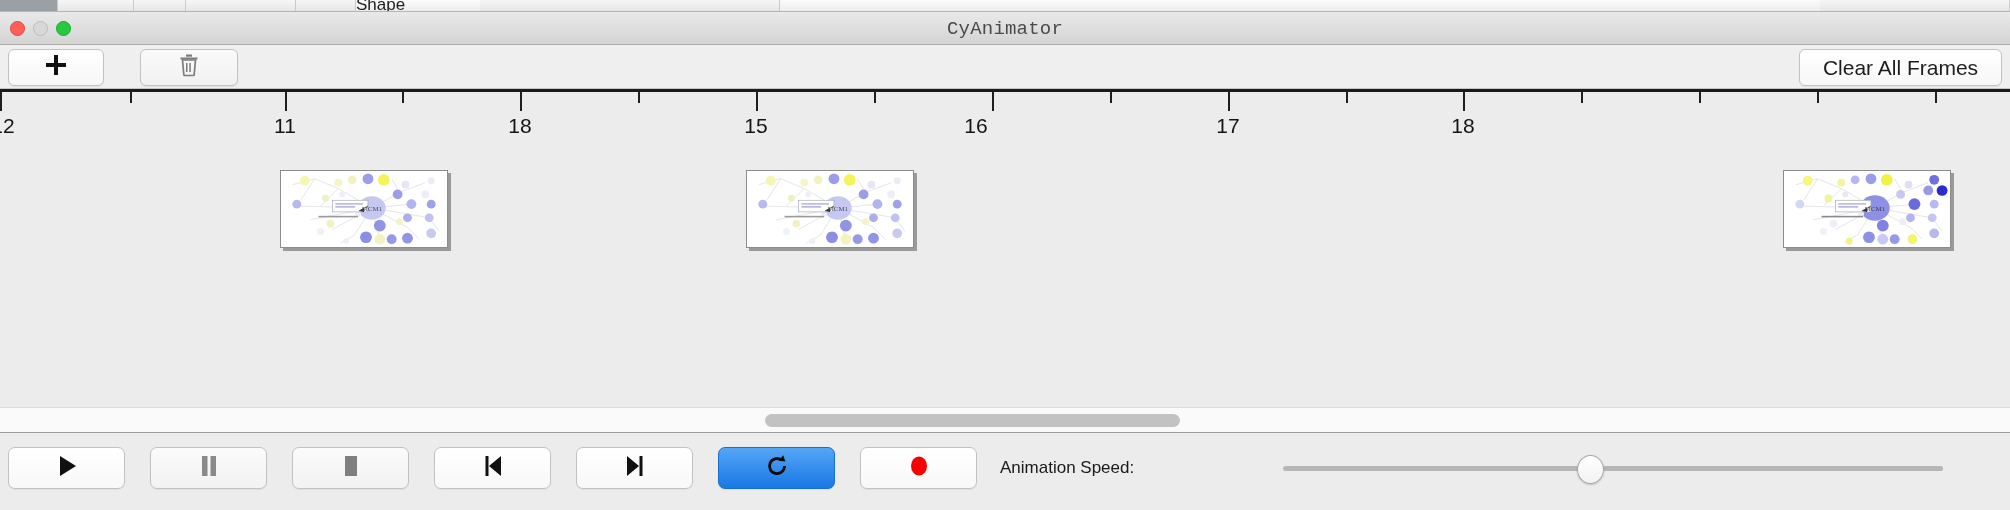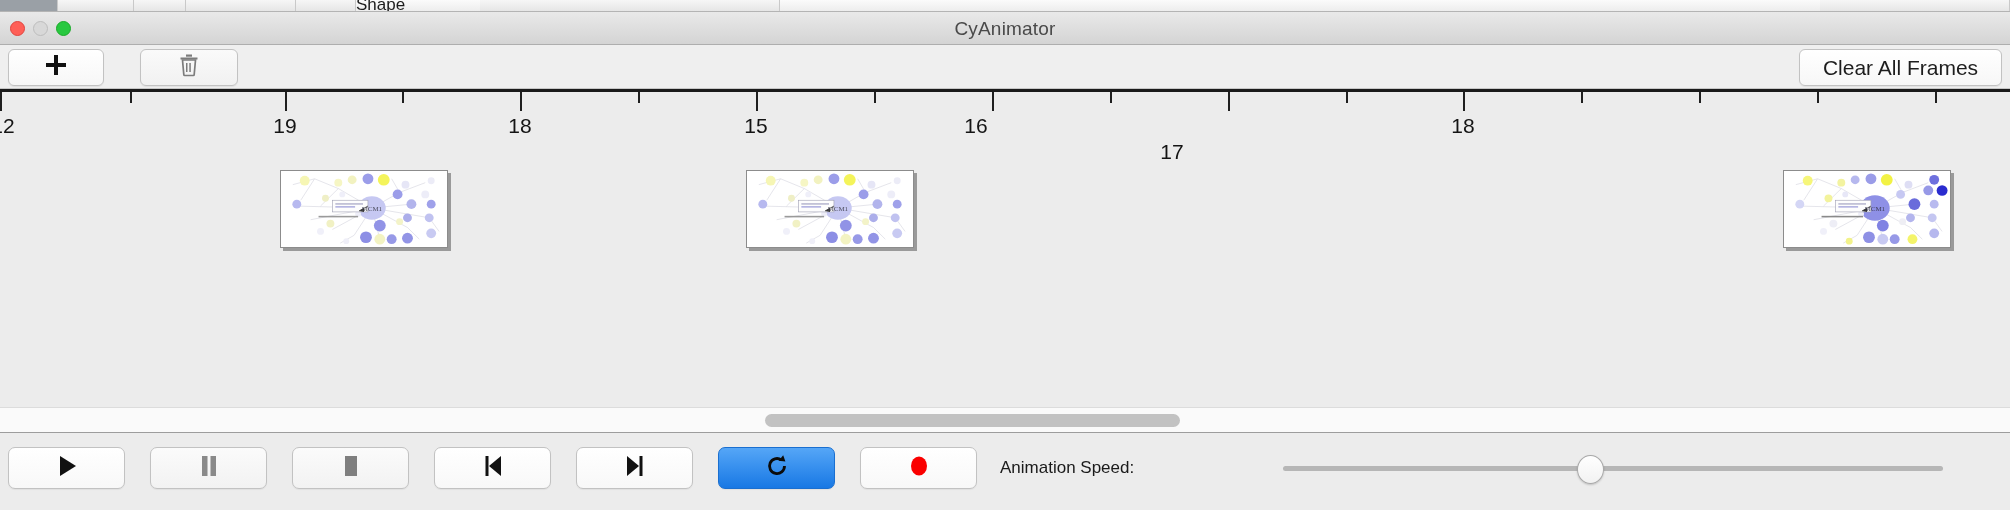--- a/index.html
+++ b/index.html
@@ -27,20 +27,21 @@
     position: absolute; top: -2px; font-size: 17px; color: #1c1c1c;
     font-family: "Liberation Sans", sans-serif;
     white-space: nowrap; line-height: 14px;
   }
 
   
   #titlebar {
     position: absolute; left: 0; top: 12px; width: 2010px; height: 33px;
     background: linear-gradient(#e9e9e9, #d4d4d4);
     border-bottom: 1px solid #aeaeae;
+    font-family: Liberation Mono, monospace;
   }
   #traffic { position: absolute; left: 10px; top: 9px; display: flex; gap: 8px; }
   .tl { width: 15px; height: 15px; border-radius: 50%; display: block; }
   .tl.close  { background: #ff5f57; border: 1px solid #e0443e; }
   .tl.min    { background: #d8d8d8; border: 1px solid #bdbdbd; }
   .tl.max    { background: #28c840; border: 1px solid #1aab29; }
   #window-title {
     position: absolute; left: 0; right: 0; top: 6px;
     text-align: center; font-size: 19px; color: #4a4a4a;
     letter-spacing: .2px;
@@ -373,25 +374,25 @@
     <span class="tick minor" style="left:1110px;"></span>
     <span class="tick major" style="left:1228px;"></span>
     <span class="tick minor" style="left:1346px;"></span>
     <span class="tick major" style="left:1463px;"></span>
     <span class="tick minor" style="left:1581px;"></span>
     <span class="tick minor" style="left:1699px;"></span>
     <span class="tick minor" style="left:1817px;"></span>
     <span class="tick minor" style="left:1935px;"></span>
 
     <span class="ticklabel" style="left:3px;">12</span>
-    <span class="ticklabel" style="left:285px;">19</span>
+    <span class="ticklabel" style="left:285px;">11</span>
     <span class="ticklabel" style="left:520px;">18</span>
     <span class="ticklabel" style="left:756px;">15</span>
     <span class="ticklabel" style="left:976px;text-align:center;">16</span>
-    <span class="ticklabel" style="left:1172px;margin-top:26px;">17</span>
+    <span class="ticklabel" style="left:1228px;">17</span>
     <span class="ticklabel" style="left:1463px;">18</span>
 
   </div>
 </div>
 
 <div id="hscroll">
   <div id="hscroll-thumb"></div>
 </div>
 
 <div id="transport">

